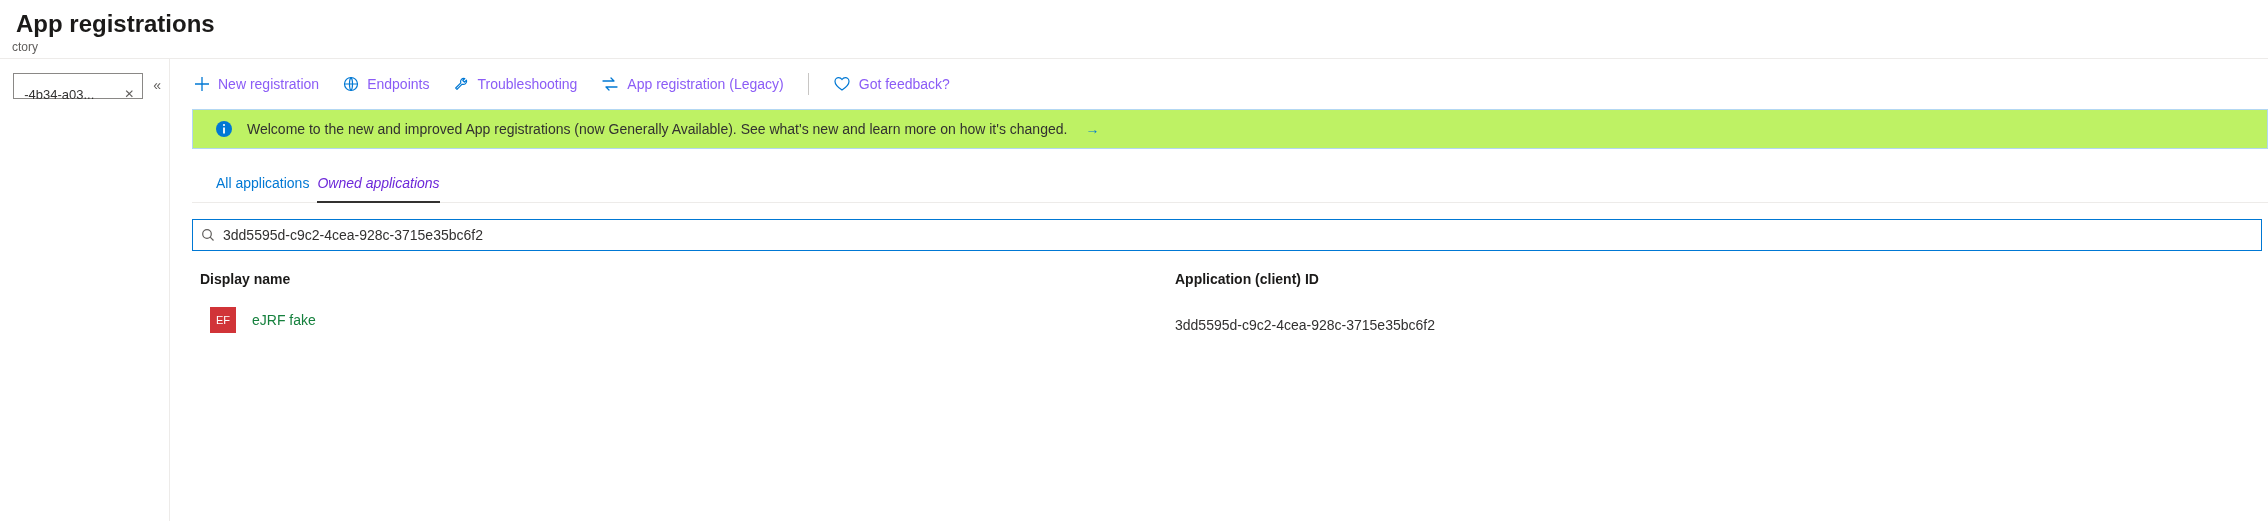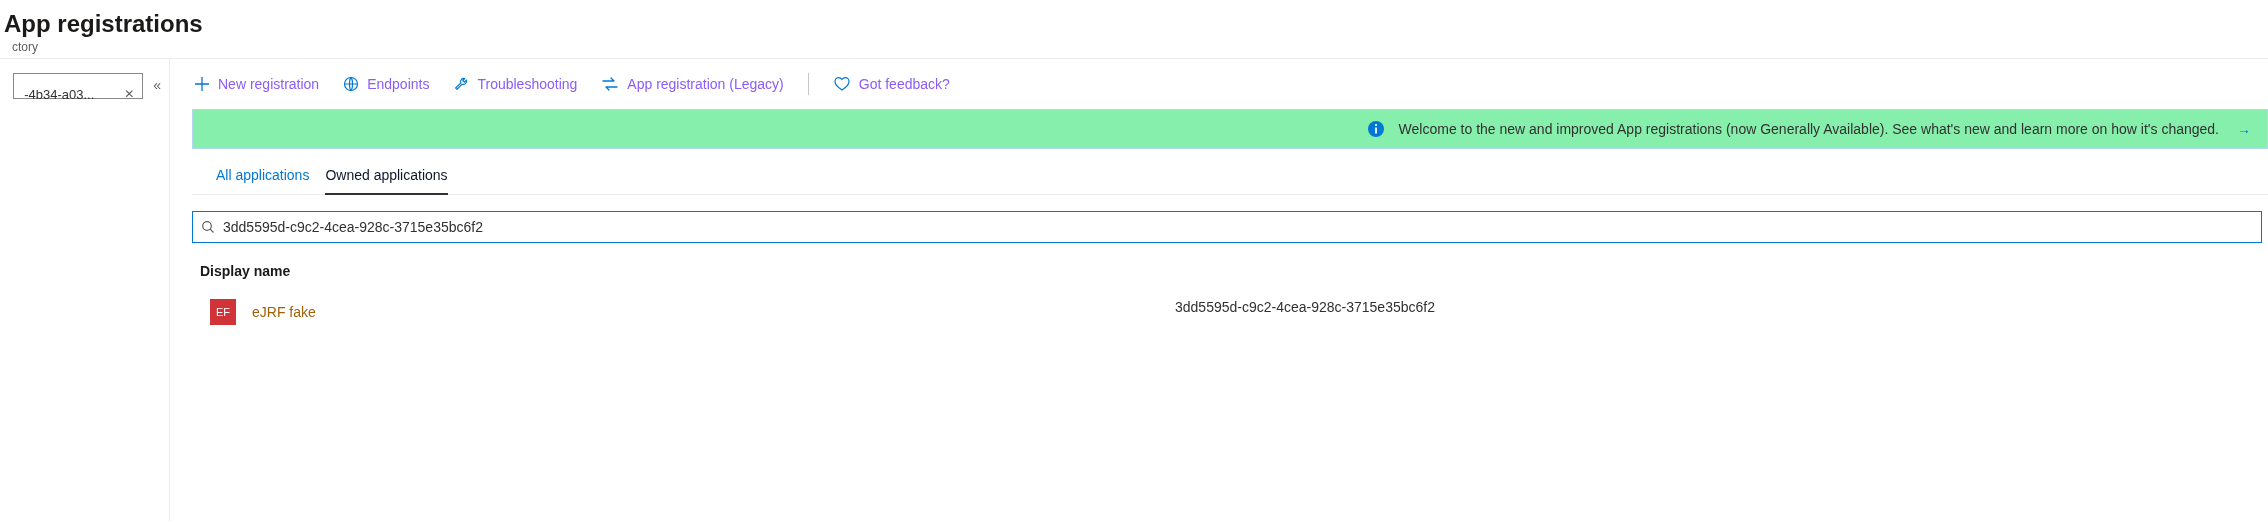--- a/index.html
+++ b/index.html
@@ -13,21 +13,21 @@
       overflow: hidden;
     }
     .header {
       padding: 10px 0 4px 0;
       border-bottom: 1px solid #edebe9;
     }
     .page-title {
       font-size: 24px;
       font-weight: 600;
       color: #1b1a19;
-      padding-left: 4px;
+      padding-left: 16px;
     }
     .breadcrumb {
       font-size: 12px;
       color: #605e5c;
       padding-left: 12px;
       margin-top: 2px;
     }
     .layout {
       display: flex;
       height: calc(100% - 62px);
@@ -93,52 +93,52 @@
     .toolbar-divider {
       width: 1px;
       height: 22px;
       background: #c8c6c4;
     }
     .feedback .icon { color: #0078d4; }
     .info-banner {
       display: flex;
       align-items: center;
       gap: 14px;
-      background: #86efac;
+      background: #bef264;
       border: 1px solid #b3d7f2;
       padding: 10px 16px 10px 22px;
-      margin: 0 0 4px 22px;
-      color: #323130;
-      justify-content: flex-end;
+      margin: 0 0 12px 22px;
+      color: #323130;
     }
     .info-icon {
       width: 18px; height: 18px;
       display: inline-flex;
       align-items: center;
       justify-content: center;
       color: #0078d4;
     }
     .info-arrow { color: #0078d4; margin-left: 4px; }
     .tabs {
       display: flex;
-      gap: 16px;
+      gap: 8px;
       padding: 14px 0 0 24px;
       border-bottom: 1px solid #edebe9;
       margin: 0 0 0 22px;
     }
     .tab {
       padding: 0 0 10px 0;
       cursor: pointer;
       font-size: 14px;
     }
     .tab.inactive { color: #0078d4; }
     .tab.active {
-      color: #0f172a;
+      color: #6d28d9;
       border-bottom: 2px solid #323130;
       margin-bottom: -1px;
+      font-style: italic;
     }
     .search-wrap {
       margin: 16px 0 0 22px;
       padding-right: 6px;
     }
     .search-box {
       display: flex;
       align-items: center;
       gap: 8px;
       border: 1px solid #0078d4;
@@ -165,37 +165,37 @@
     }
     .th {
       font-weight: 600;
       font-size: 14px;
       color: #1b1a19;
     }
     .th.name { flex: 0 0 975px; }
     .th.appid { flex: 1; }
     .trow {
       display: flex;
-      align-items: flex-start;
+      align-items: flex-end;
       padding: 8px 0 8px 18px;
     }
     .app-badge {
       width: 26px;
       height: 26px;
       background: #d13438;
       color: #fff;
       font-size: 11px;
       font-weight: 400;
       display: inline-flex;
       align-items: center;
       justify-content: center;
       margin-right: 16px;
     }
     .app-link {
-      color: #a16207;
+      color: #15803d;
       cursor: pointer;
     }
     .cell-name { flex: 0 0 965px; display: flex; align-items: center; }
     .cell-appid { flex: 1; color: #323130; }
     svg { display: block; }
   </style>
 </head>
 <body>
 
 <div class="header">
@@ -284,20 +284,21 @@
               <path d="M9.2 9.2l3.3 3.3" stroke="#605e5c" stroke-width="1.2"></path>
             </svg>
         </span>
         <input class="search-input" value="3dd5595d-c9c2-4cea-928c-3715e35bc6f2" style="">
       </div>
     </div>
 
     <div class="table">
       <div class="thead">
         <div class="th name">Display name</div>
+        <div class="th appid">Application (client) ID</div>
       </div>
       <div class="trow">
         <div class="cell-name">
           <span class="app-badge">EF</span>
           <span class="app-link">eJRF fake</span>
         </div>
         <div class="cell-appid">3dd5595d-c9c2-4cea-928c-3715e35bc6f2</div>
       </div>
     </div>
 

